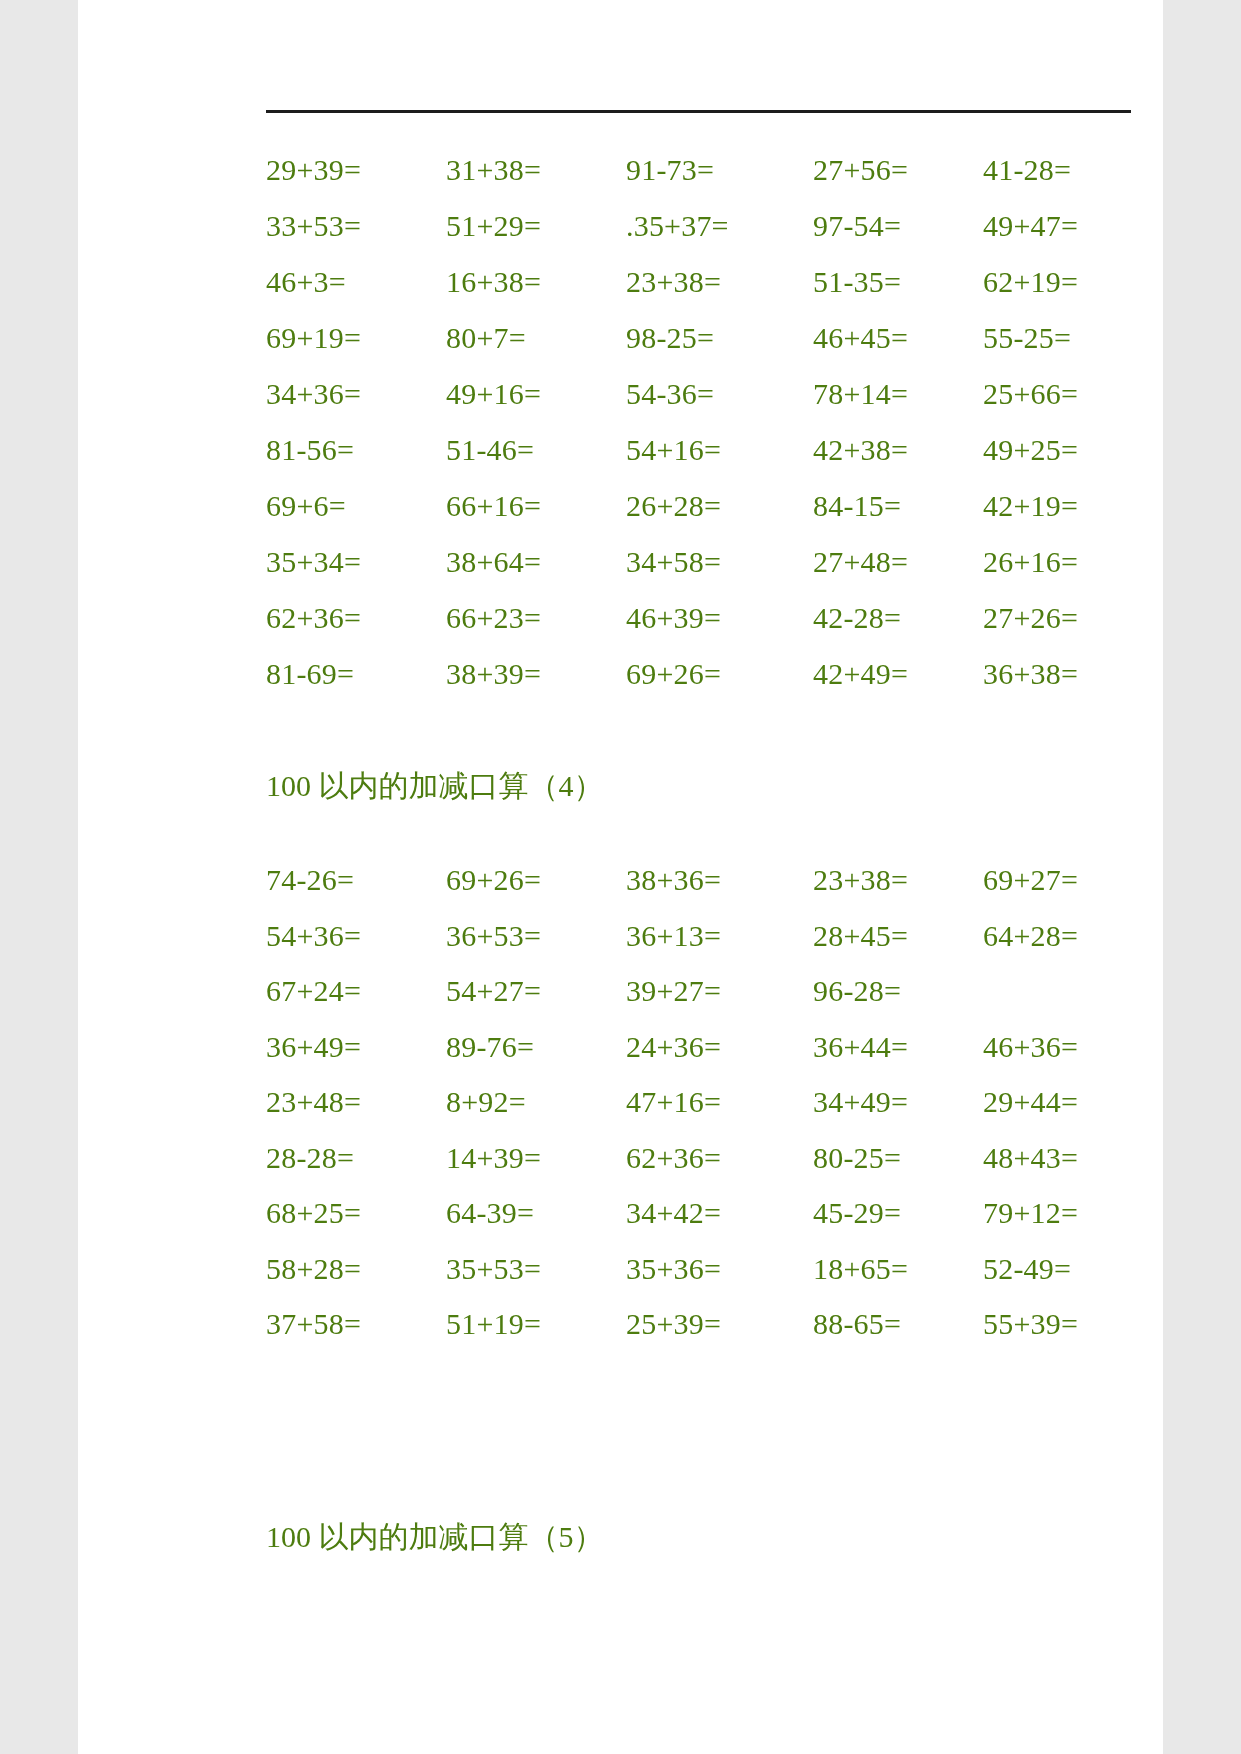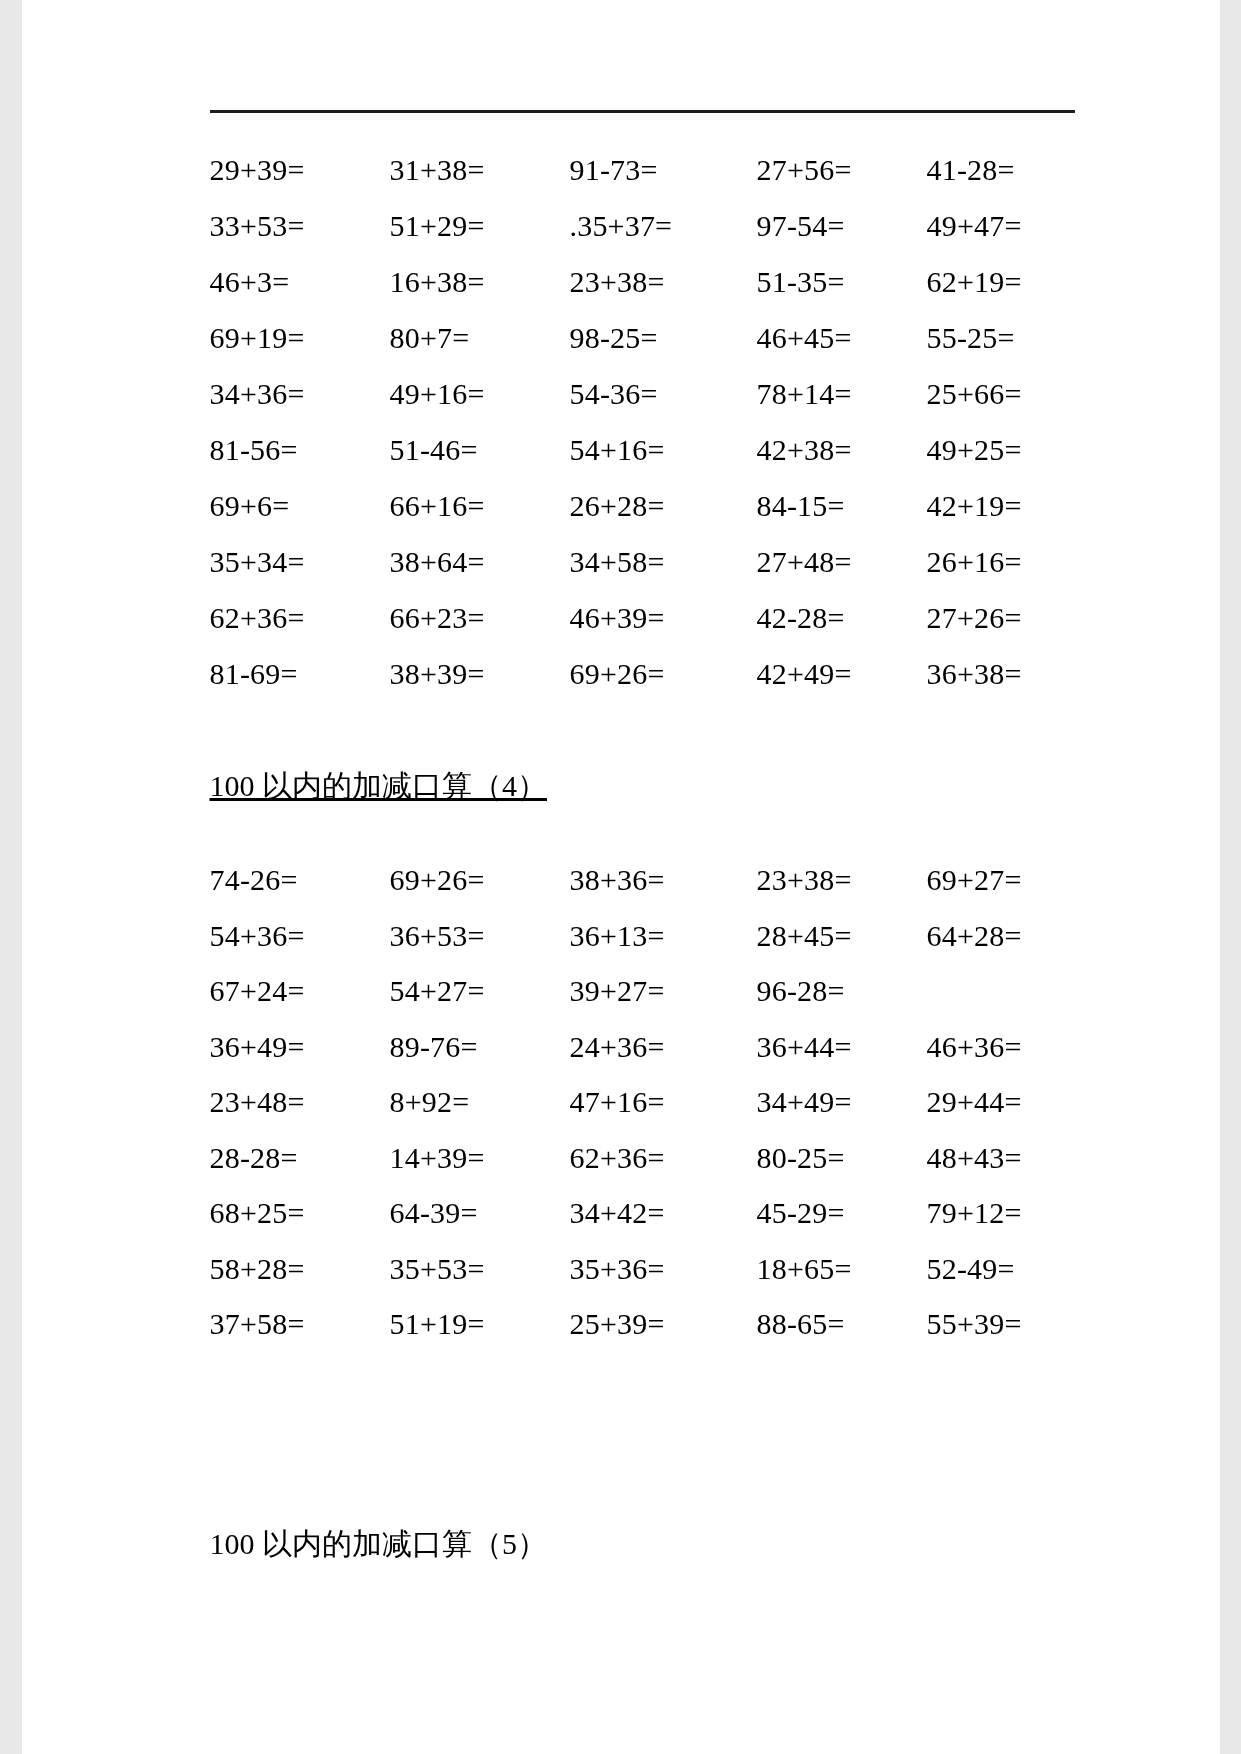--- a/index.html
+++ b/index.html
@@ -2,27 +2,27 @@
 <html><head>
 <meta charset="utf-8">
 <style>
   html, body {
     margin: 0;
     padding: 0;
     background: #e8e8e8;
   }
   .page {
     position: relative;
-    width: 1198px;
+    width: 1085px;
     height: 1754px;
     background: #ffffff;
     margin: 0 auto;
     overflow: hidden;
     font-family: "Liberation Serif", "DejaVu Serif", serif;
-    color: #000000;
+    color: #4d7c0f;
   }
   .divider {
     position: absolute;
     left: 188px;
     top: 110px;
     width: 865px;
     height: 3px;
     background: #1d1d1d;
   }
   .problem-block {
@@ -43,22 +43,22 @@
     letter-spacing: 0.2px;
     white-space: nowrap;
   }
   .section-heading {
     position: absolute;
     left: 188px;
     font-size: 30px;
     line-height: 40px;
     white-space: nowrap;
   }
-  #heading-4 { top: 766px; text-decoration: underline; }
-  #heading-5 { top: 1517px; margin-top: 7px; }
+  #heading-4 { top: 766px; }
+  #heading-5 { top: 1517px; }
 </style>
 </head>
 <body>
 
 <div class="page">
 
   <div class="divider"></div>
 
   <div class="problem-block" id="block-1">
       <div class="problem-row">

